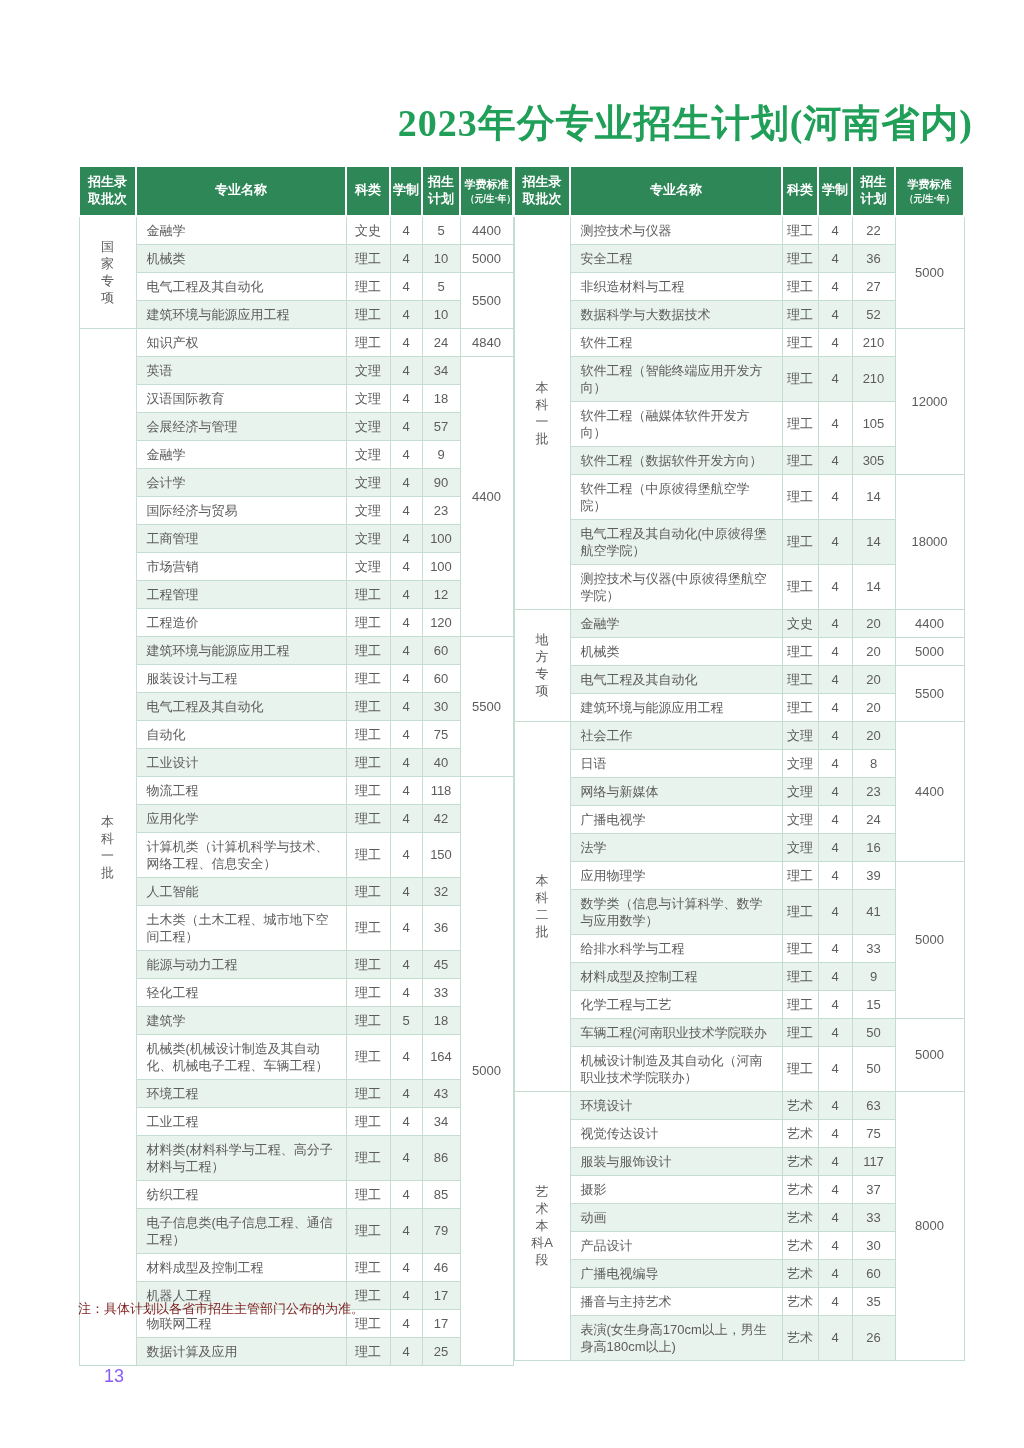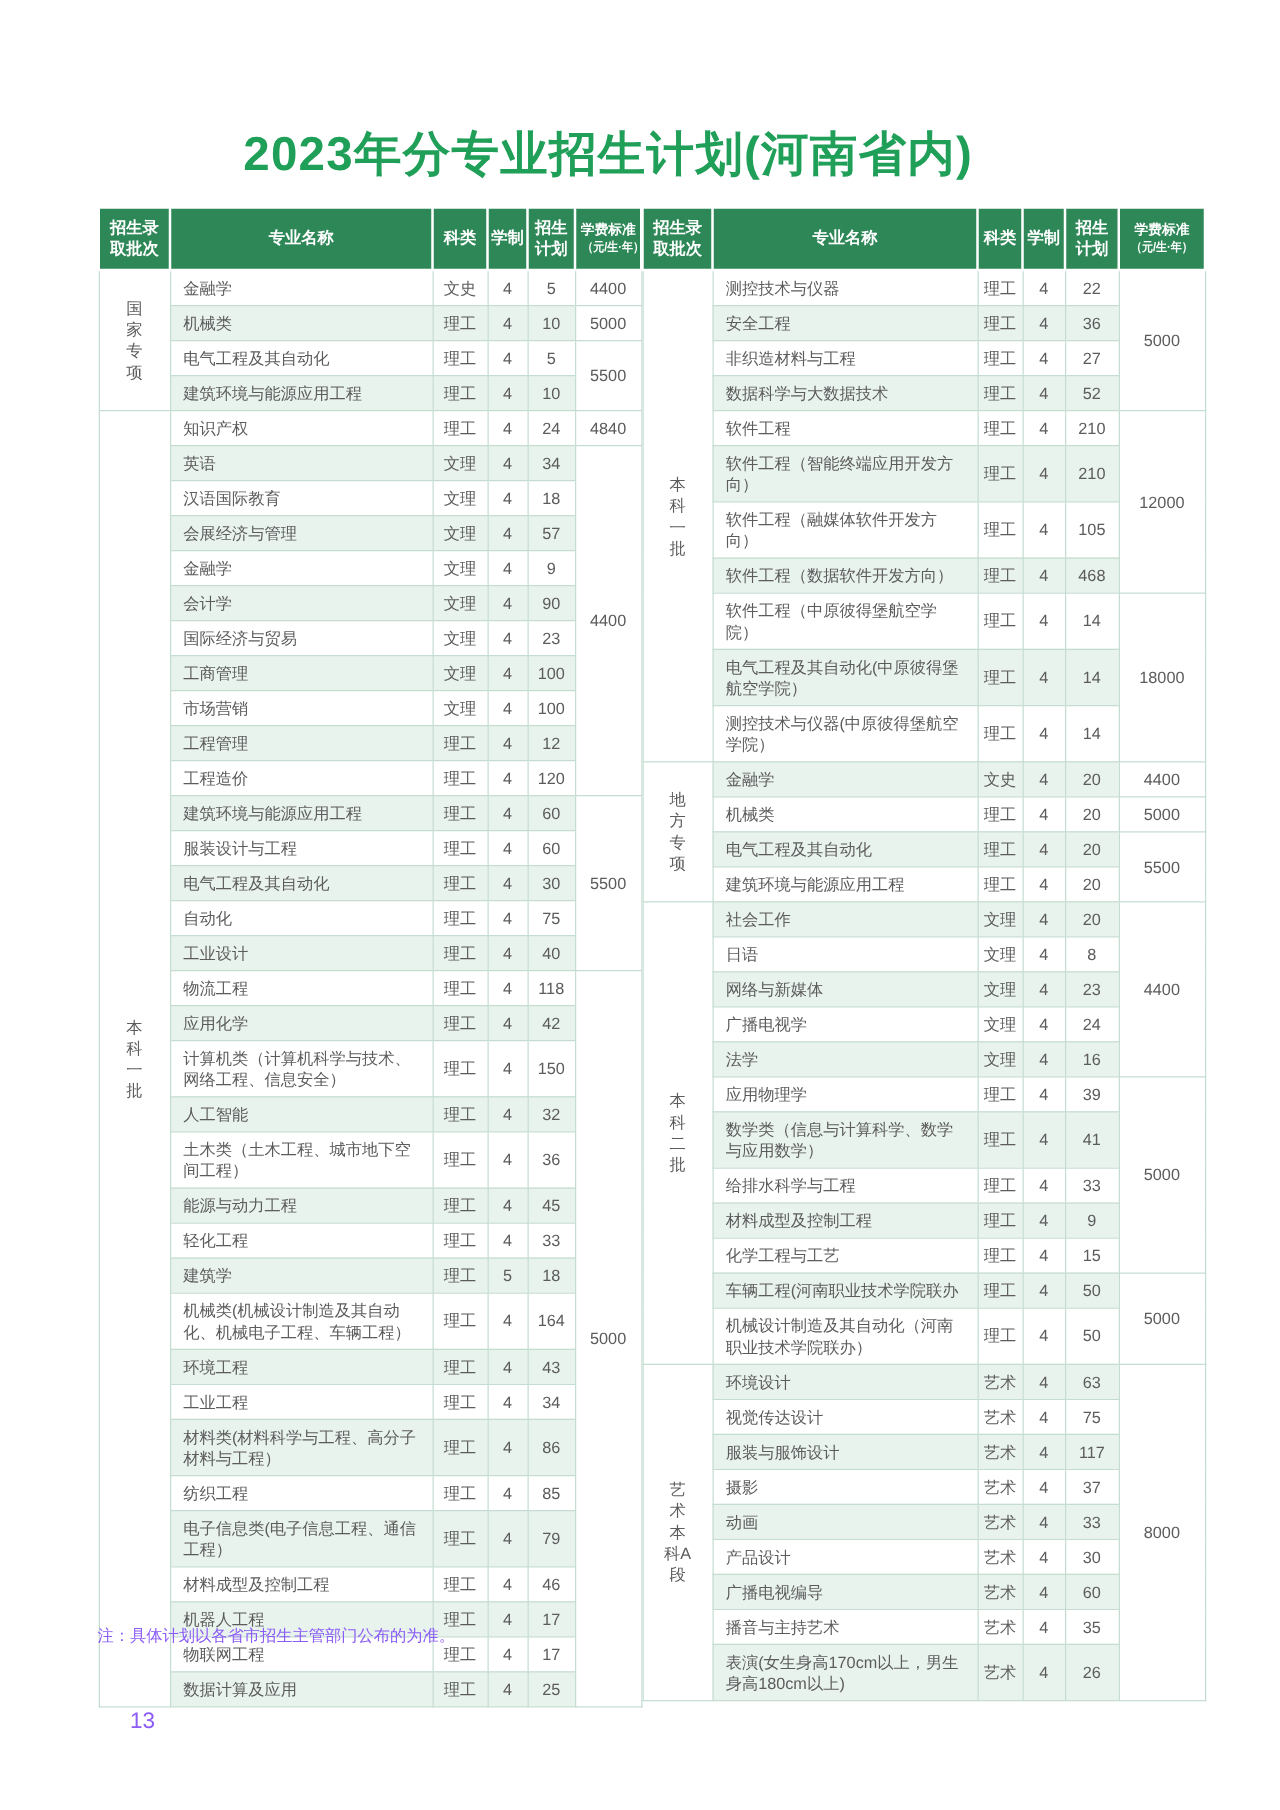--- a/index.html
+++ b/index.html
@@ -6,26 +6,27 @@
   .page{
     position:relative;
     width:1024px;height:1448px;
     background:#ffffff;
     font-family:"Liberation Sans","DejaVu Sans",sans-serif;
     overflow:hidden;
   }
   .title{
     position:absolute;
     left:0;top:98px;width:973px;
-    text-align:center;
+    text-align:right;
     font-size:38px;
     font-weight:bold;
     color:#1f9f58;
     letter-spacing:1px;
     margin:0;
+    font-family:Liberation Serif, serif;
   }
   .tables{
     position:absolute;
     left:78px;top:165px;
     display:flex;
     align-items:flex-start;
     justify-content:space-between;
   }
   table.adm{
     border-collapse:collapse;
@@ -82,21 +83,21 @@
     background:#e4efe9;
   }
   tbody tr:nth-child(even) td.c,
   tbody tr:nth-child(even) td.major{
     background:#e9f3ee;
   }
   .note{
     position:absolute;
     left:78px;top:1300px;
     font-size:13px;
-    color:#8b5cf6;
+    color:#7f1d1d;
   }
   .page-number{
     position:absolute;
     left:104px;top:1366px;
     font-size:18px;
     color:#8b5cf6;
   }
 </style>
 </head>
 <body>
@@ -426,21 +427,21 @@
           <tr>
             <td class="major">软件工程（融媒体软件开发方向）</td>
             <td class="c">理工</td>
             <td class="c">4</td>
             <td class="c">105</td>
           </tr>
           <tr>
             <td class="major">软件工程（数据软件开发方向）</td>
             <td class="c">理工</td>
             <td class="c">4</td>
-            <td class="c">468</td>
+            <td class="c">305</td>
           </tr>
           <tr>
             <td class="major">软件工程（中原彼得堡航空学院）</td>
             <td class="c">理工</td>
             <td class="c">4</td>
             <td class="c">14</td>
             <td class="fee" rowspan="3">18000</td>
           </tr>
           <tr>
             <td class="major">电气工程及其自动化(中原彼得堡航空学院）</td>

